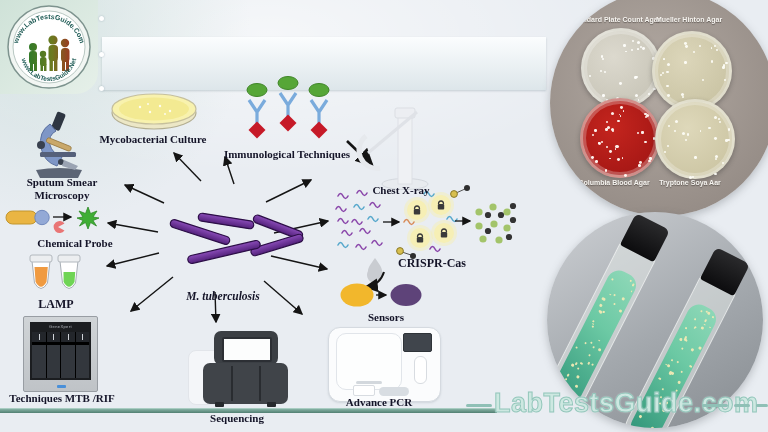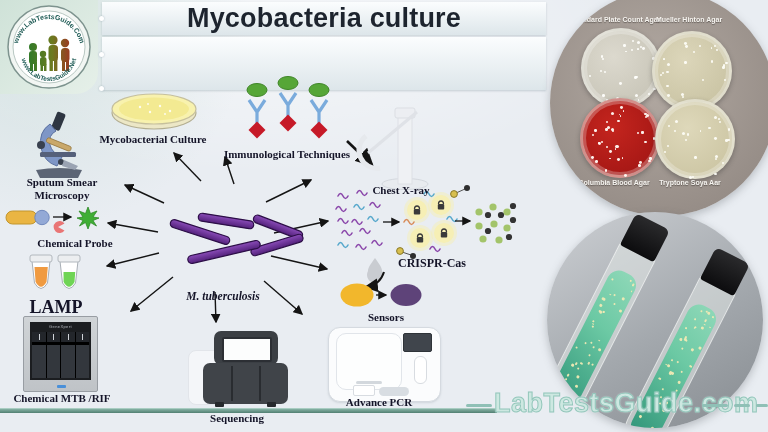--- a/index.html
+++ b/index.html
@@ -99,23 +99,20 @@
         <rect x="60" y="56" width="3" height="11"></rect>
     </g>
     <text font-family="Liberation Sans,sans-serif" font-size="7" font-weight="bold" fill="#1e5b55">
       <textPath href="#arcT" startOffset="50%" text-anchor="middle">www.LabTestsGuide.Com</textPath>
     </text>
     <text font-family="Liberation Sans,sans-serif" font-size="6.5" font-weight="bold" fill="#1e5b55">
       <textPath href="#arcB" startOffset="50%" text-anchor="middle">www.LabTestsGuide.Net</textPath>
     </text>
   </svg>
 
-  <div class="abs band band1">
-    <div class="title">Mycobacteria culture</div>
-  </div>
   <div class="abs band band2">
   </div>
   <div class="abs edge-dot" style="left:99px;top:16px;"></div>
   <div class="abs edge-dot" style="left:99px;top:52px;"></div>
   <div class="abs edge-dot" style="left:99px;top:86px;"></div>
 
   <div class="abs baseline"></div>
 
   <svg class="abs" style="left:0;top:0;" width="768" height="432" viewBox="0 0 768 432">
     <defs>
@@ -343,23 +340,23 @@
     <div class="seq-foot" style="left:64px;"></div>
   </div>
 
   <div class="lbl" style="left:153px;top:133px;">Mycobacterial Culture</div>
   <div class="lbl" style="left:62px;top:176px;">Sputum Smear</div>
   <div class="lbl" style="left:62px;top:189px;">Microscopy</div>
   <div class="lbl" style="left:287px;top:148px;">Immunological Techniques</div>
   <div class="lbl" style="left:401px;top:184px;">Chest X-ray</div>
   <div class="lbl" style="left:75px;top:237px;">Chemical Probe</div>
   <div class="lbl" style="left:432px;top:256px;font-size:12px;">CRISPR-Cas</div>
-  <div class="lbl" style="left:56px;top:297px;font-size:18px;">LAMP</div>
+  <div class="lbl" style="left:56px;top:297px;font-size:12px;">LAMP</div>
   <div class="lbl" style="left:386px;top:311px;">Sensors</div>
-  <div class="lbl" style="left:62px;top:392px;">Chemical MTB /RIF</div>
+  <div class="lbl" style="left:62px;top:392px;">Techniques MTB /RIF</div>
   <div class="lbl" style="left:237px;top:412px;">Sequencing</div>
   <div class="lbl" style="left:379px;top:396px;">Advance PCR</div>
   <div class="lbl it" style="left:223px;top:290px;">M. tuberculosis</div>
 
   <div class="abs photo plates-photo">
     <div class="dish" style="left:31px;top:38px;background:radial-gradient(circle at 40% 35%,#dcd9ce,#c3c0b2);">
         <span class="dot" style="left: 29.8278px; top: 72.9981px; width: 2.63984px; height: 2.63984px; background: rgba(255, 255, 252, 0.92);"></span>
         <span class="dot" style="left: 41.2111px; top: 19.7048px; width: 1.76652px; height: 1.76652px; background: rgba(255, 255, 252, 0.92);"></span>
         <span class="dot" style="left: 47.4905px; top: 18.0774px; width: 1.91173px; height: 1.91173px; background: rgba(255, 255, 252, 0.92);"></span>
         <span class="dot" style="left: 56.3284px; top: 15.3117px; width: 2.14212px; height: 2.14212px; background: rgba(255, 255, 252, 0.92);"></span>

